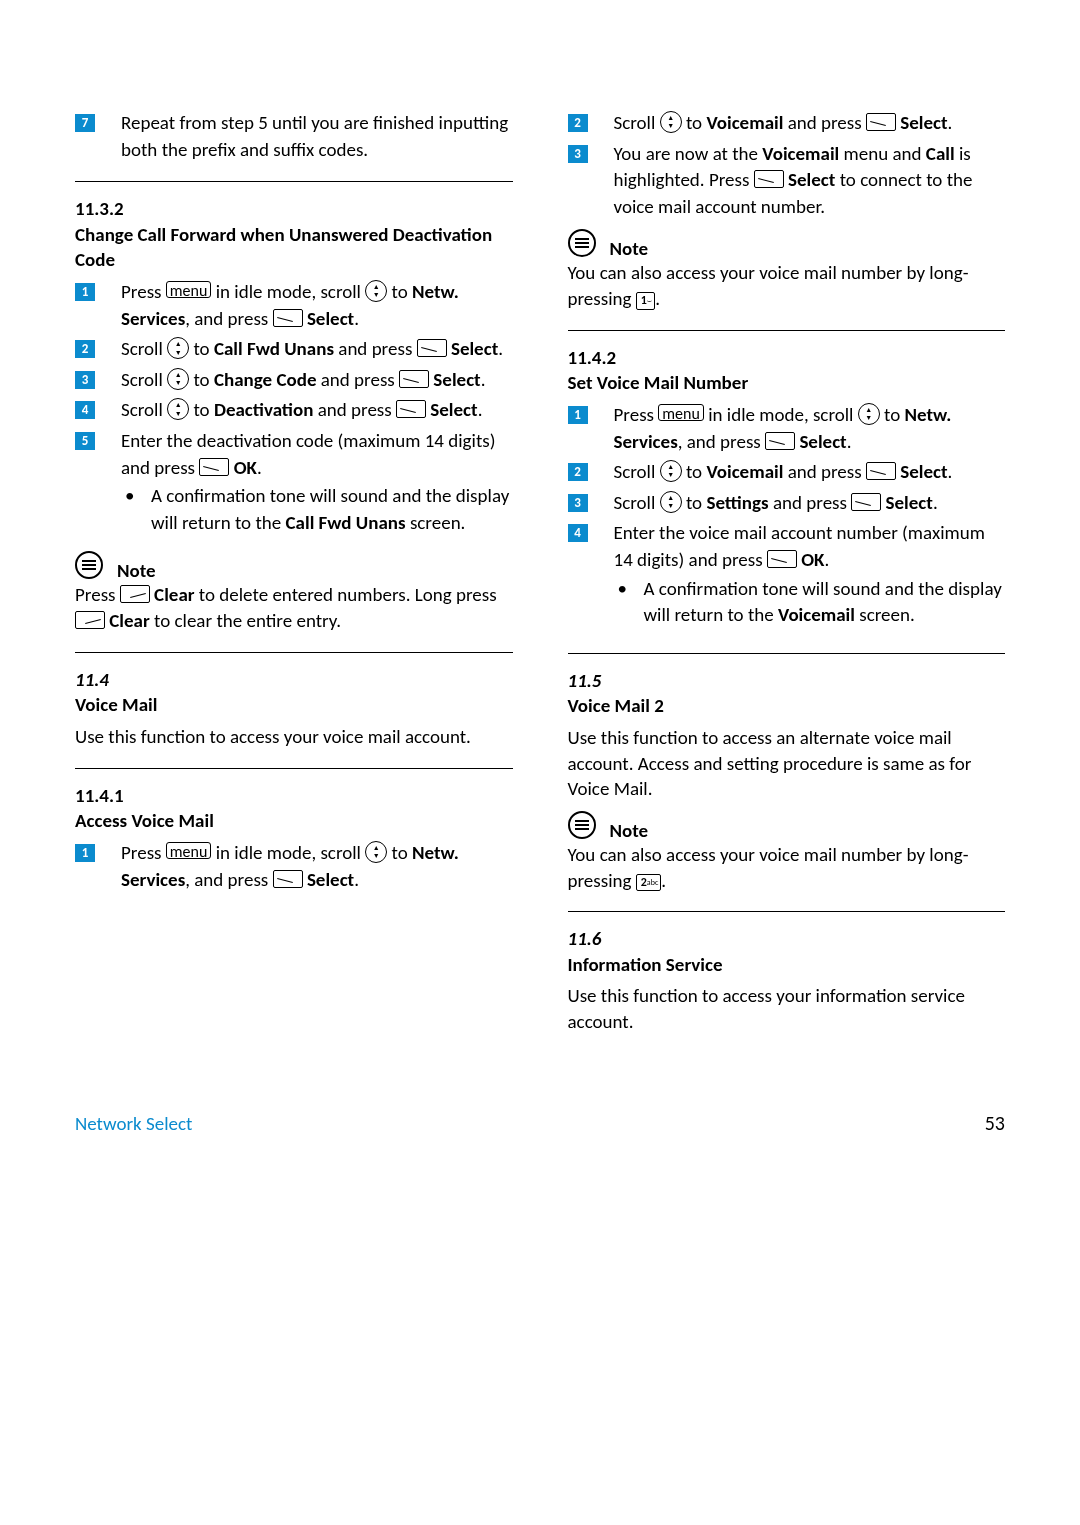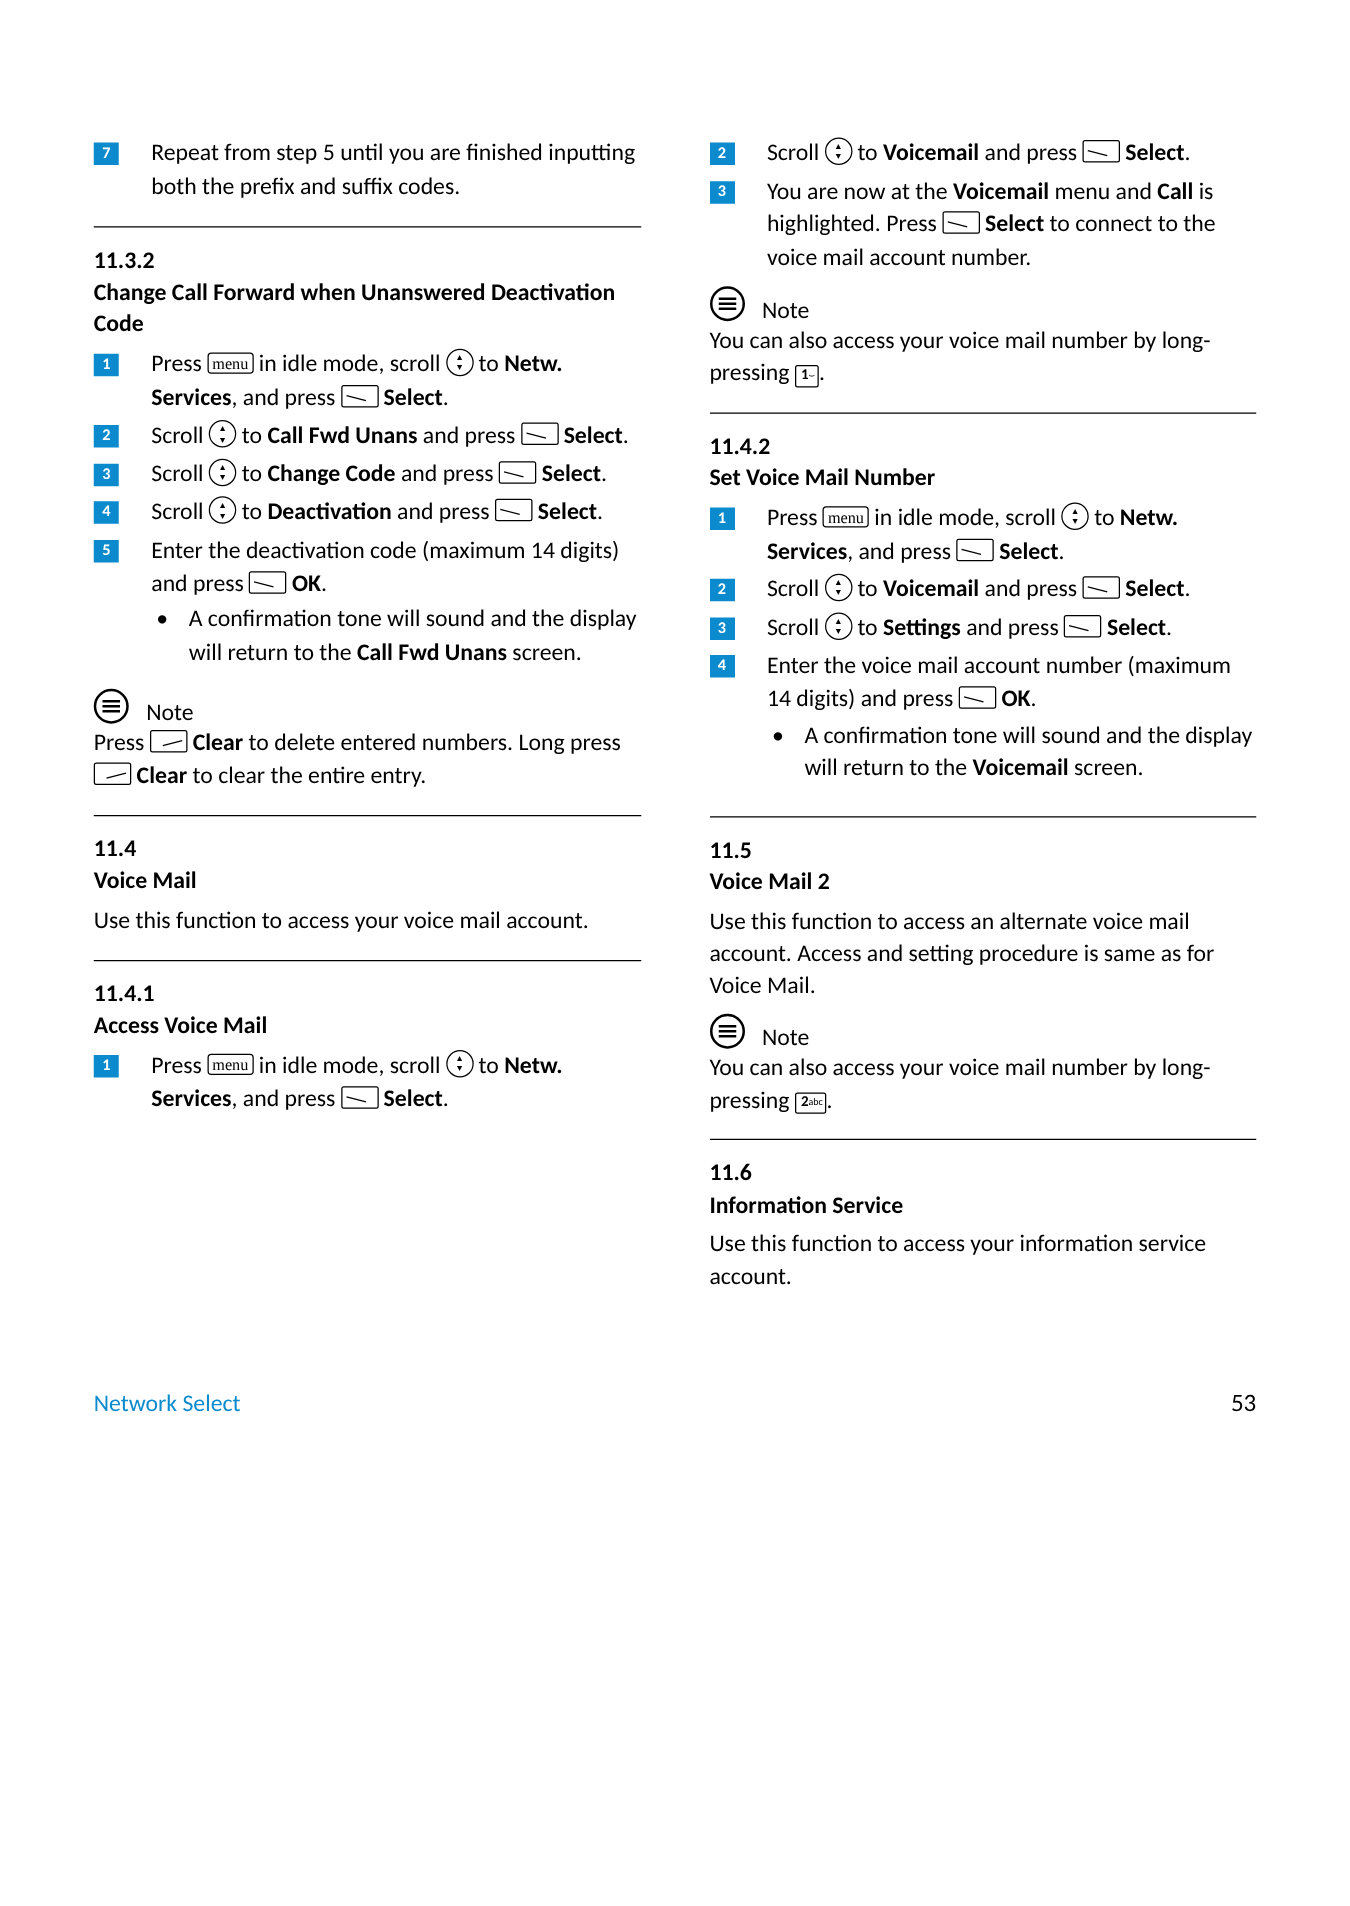--- a/index.html
+++ b/index.html
@@ -30,20 +30,21 @@
 }
 .heading {
   font-weight: bold;
   margin: 0 0 6px 0;
   line-height: 1.35;
   display: flex;
   flex-direction: column;
 }
 .heading .hnum {
   min-width: 65px;
+  font-style: italic;
 }
 .heading .hnum3 {
   min-width: 65px;
 }
 .heading .htxt {
   flex: 1;
 }
 .para {
   line-height: 1.35;
   margin: 0 0 6px 0;
@@ -107,33 +108,32 @@
   margin-right: 14px;
   flex-shrink: 0;
 }
 .note-icon-inner {
   width: 14px;
   height: 2px;
   background: #000;
   box-shadow: 0 -4px 0 #000, 0 4px 0 #000;
 }
 .note-label {
-  font-weight: normal;
+  font-weight: bold;
   margin-top: 11px;
 }
 .icon-key {
   display: inline-block;
   border: 1.5px solid #000;
   border-radius: 3px;
-  font-size: 13px;
+  font-size: 16px;
   padding: 1px 3px;
   vertical-align: 2px;
   line-height: 1;
   height: 13px;
-  font-family: Liberation Serif, serif;
 }
 .icon-nav {
   display: inline-block;
   width: 20px;
   height: 20px;
   border: 1.5px solid #000;
   border-radius: 50%;
   vertical-align: -4px;
   position: relative;
   font-size: 7px;

